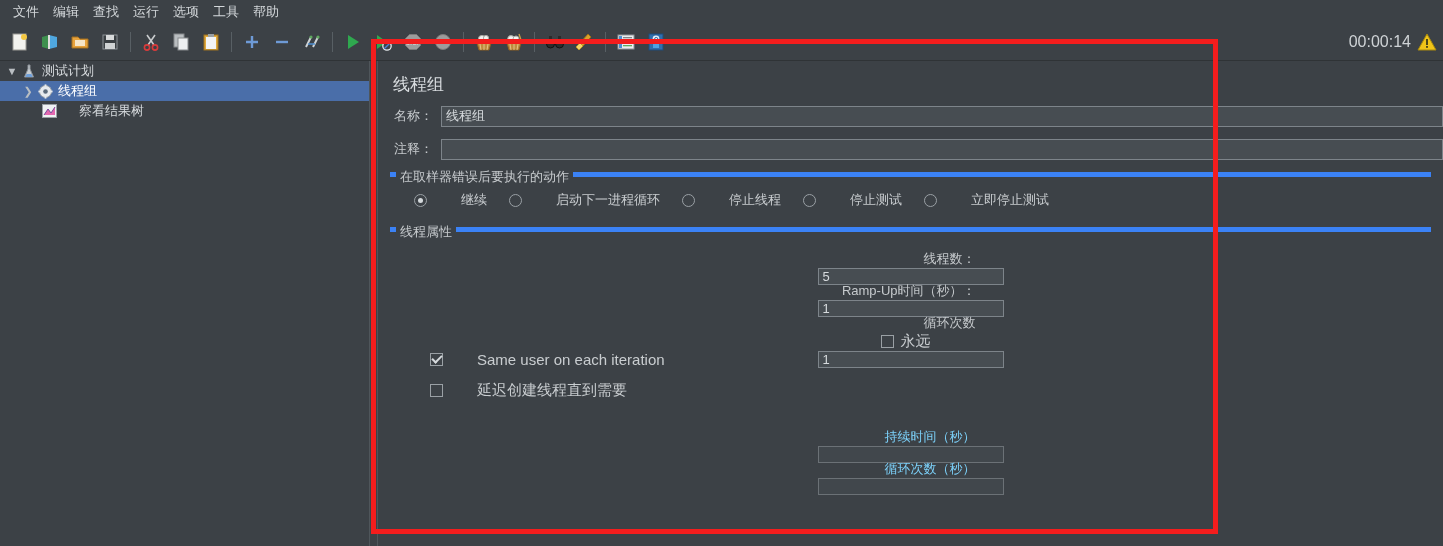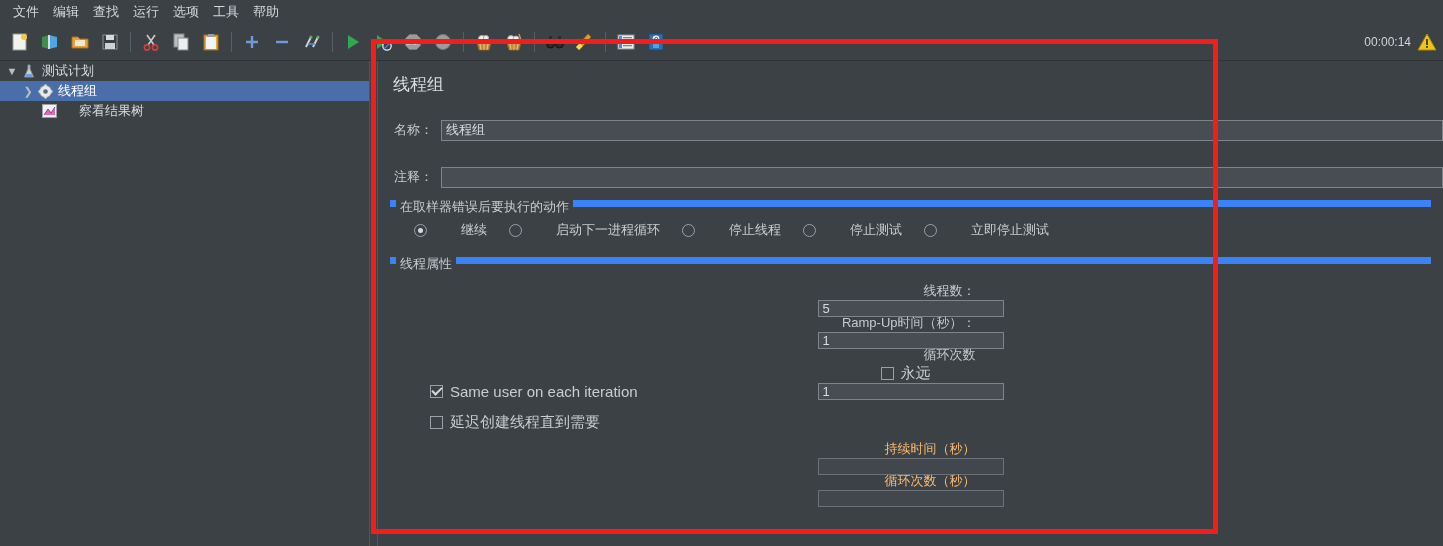--- a/index.html
+++ b/index.html
@@ -50,21 +50,21 @@
     position: relative;
   }
   .tb-sep {
     width: 1px; height: 20px;
     background: #585f64;
     margin: 0 5px;
   }
   .tb-spacer { flex: 1; }
   .timer {
     color: #cfd3d6;
-    font-size: 12px;
+    font-size: 16px;
     margin-right: 6px;
     font-family: "Liberation Sans", sans-serif;
   }
   .warn-icon { margin-right: 6px; display:flex; align-items:center; }
 
   
   .tree-panel {
     position: absolute; left: 0; top: 61px;
     width: 369px; height: 485px;
     background: #3c4146;
@@ -121,21 +121,21 @@
   }
   .panel-title {
     color: #d8dcdf;
     font-size: 17px;
     padding: 12px 0 0 15px;
   }
 
   .field-row {
     display: flex; align-items: center;
     height: 26px;
-    margin-top: 21px;
+    margin-top: 7px;
   }
   .field-label {
     color: #c6cacd;
     font-size: 13px;
     width: 55px;
     text-align: right;
     padding-right: 8px;
     white-space: nowrap;
   }
   .txt-input {
@@ -149,21 +149,21 @@
     box-sizing: border-box;
     line-height: 19px;
     margin-right: 0px;
     outline: none;
     font-family: "Liberation Sans", sans-serif;
   }
 
   
   .group {
     margin: 10px 12px 0 12px;
-    border-top: 7px solid #3b82f6;
+    border-top: 5px solid #3b82f6;
     position: relative;
     padding-top: 4px;
   }
   .group-title {
     position: absolute;
     top: -9px; left: 6px;
     background: #3c4146;
     color: #c6cacd;
     font-size: 13px;
     padding: 0 4px;
@@ -198,21 +198,21 @@
   }
   .tp-label {
     color: #c6cacd;
     font-size: 13px;
     width: 150px;
     text-align: right;
     padding-right: 10px;
     white-space: nowrap;
     box-sizing: border-box;
   }
-  .tp-label.dim { color: #fdba74; }
+  .tp-label.dim { color: #7dd3fc; margin-top: 20px; }
   .tp-input {
     flex: 1;
     height: 22px;
     background: #474d52;
     border: 1px solid #7d848a;
     color: #d6dadd;
     font-size: 13px;
     padding: 0 4px;
     box-sizing: border-box;
     line-height: 20px;
@@ -235,21 +235,21 @@
     flex: 0 0 auto;
   }
   .cb.checked::after {
     content: "";
     display: block;
     width: 4px; height: 8px;
     border: solid #d5d9dc;
     border-width: 0 2px 2px 0;
     transform: translateY(-1px) rotate(45deg);
   }
-  .cb-row { display: flex; align-items: center; height: 28px; padding-left: 40px; margin-top: 3px; }
+  .cb-row { display: flex; align-items: center; height: 28px; padding-left: 40px; margin-top: 3px; gap: 27px; }
   .cb-label { color: #c9cdd0; font-size: 15px; white-space: nowrap; }
 
   .inline-cb { display: flex; align-items: center; margin-right: 10px; }
 
   
   .annot {
     position: absolute;
     left: 371px; top: 39px;
     width: 847px; height: 495px;
     border: 5px solid #f41d1d;

